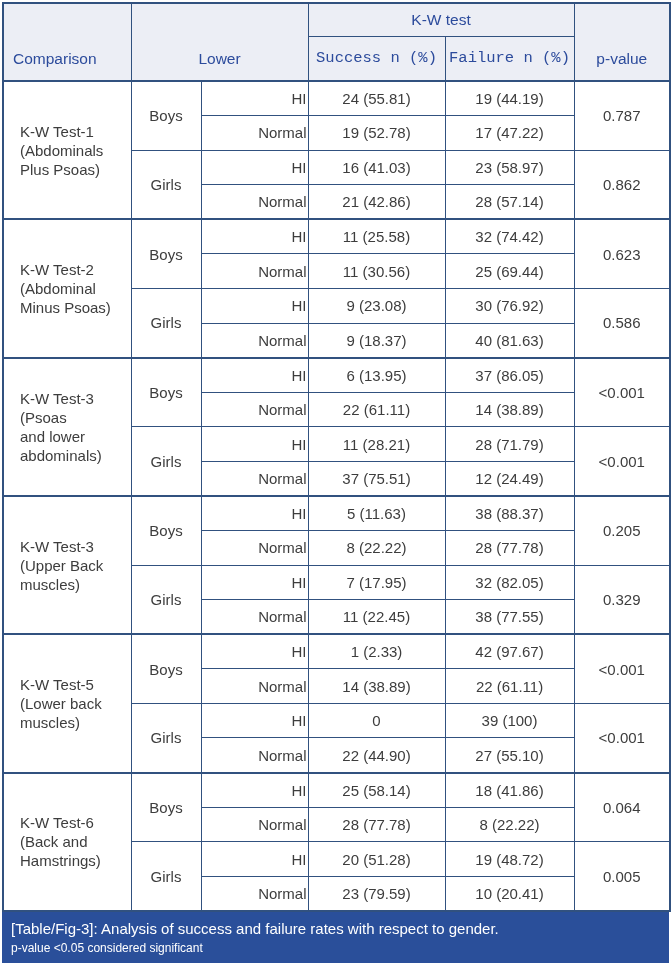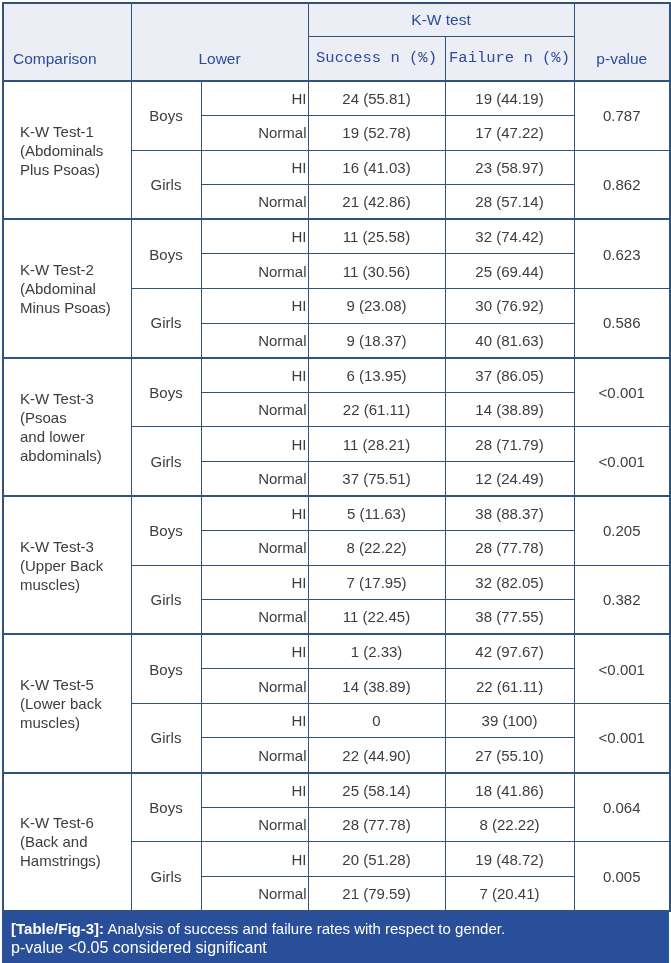--- a/index.html
+++ b/index.html
@@ -61,22 +61,22 @@
 
   
   .caption {
     width:667px; height:53px; box-sizing:border-box;
     margin-top:0px;
     background:#2a4f9a;
     color:#ffffff;
     padding:7px 9px 0 9px;
   }
   .caption .line1 { font-size:15px; line-height:19px; }
-  .caption .line1 b { font-weight:bold; }
-  .caption .line2 { font-size:16px; line-height:16px; margin-top:2px; }
+  .caption .line1 b { font-weight:normal; }
+  .caption .line2 { font-size:12px; line-height:16px; margin-top:2px; }
 </style>
 </head>
 <body>
 
 <div class="page">
   <table class="kw">
     <colgroup>
       <col class="c-comp">
         <col class="c-gender">
         <col class="c-type">
@@ -192,21 +192,21 @@
         <tr>
           <td class="cell-type">Normal</td>
           <td class="cell-num">8 (22.22)</td>
           <td class="cell-num">28 (77.78)</td>
         </tr>
         <tr>
           <td class="cell-gender" rowspan="2">Girls</td>
           <td class="cell-type">HI</td>
           <td class="cell-num">7 (17.95)</td>
           <td class="cell-num">32 (82.05)</td>
-          <td class="cell-pval" rowspan="2">0.382</td>
+          <td class="cell-pval" rowspan="2">0.329</td>
         </tr>
         <tr>
           <td class="cell-type">Normal</td>
           <td class="cell-num">11 (22.45)</td>
           <td class="cell-num">38 (77.55)</td>
         </tr>
         <tr class="section-start">
           <td class="cell-comparison" rowspan="4">K-W Test-5
 (Lower back
 muscles)</td>
@@ -250,22 +250,22 @@
         </tr>
         <tr>
           <td class="cell-gender" rowspan="2">Girls</td>
           <td class="cell-type">HI</td>
           <td class="cell-num">20 (51.28)</td>
           <td class="cell-num">19 (48.72)</td>
           <td class="cell-pval" rowspan="2">0.005</td>
         </tr>
         <tr>
           <td class="cell-type">Normal</td>
-          <td class="cell-num">21 (79.59)</td>
-          <td class="cell-num">7 (20.41)</td>
+          <td class="cell-num">23 (79.59)</td>
+          <td class="cell-num">10 (20.41)</td>
         </tr>
       </tbody>
   </table>
 
   <div class="caption">
     <div class="line1"><b>[Table/Fig-3]:</b><span> Analysis of success and failure rates with respect to gender.</span></div>
     <div class="line2">p-value &lt;0.05 considered significant</div>
   </div>
 </div>
 

